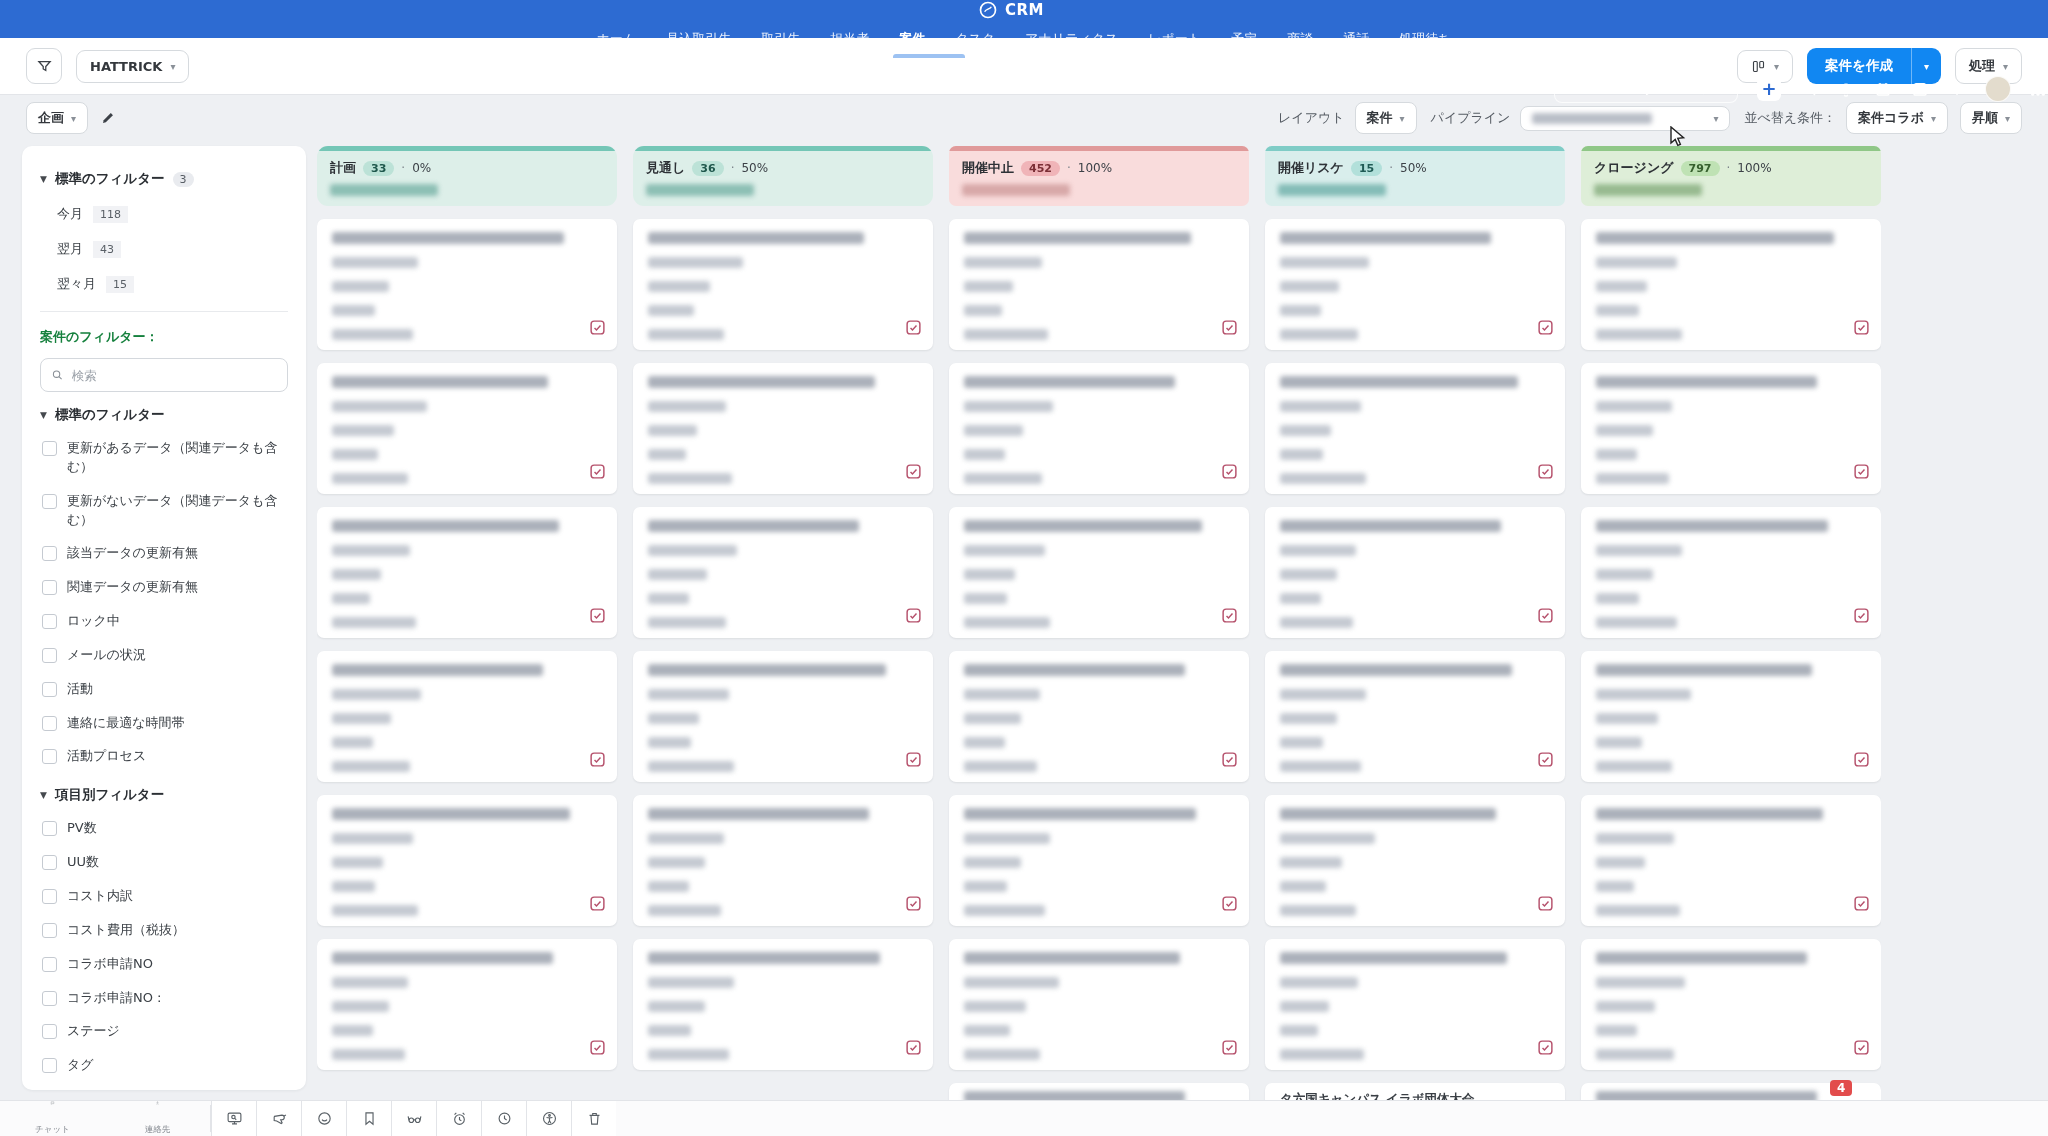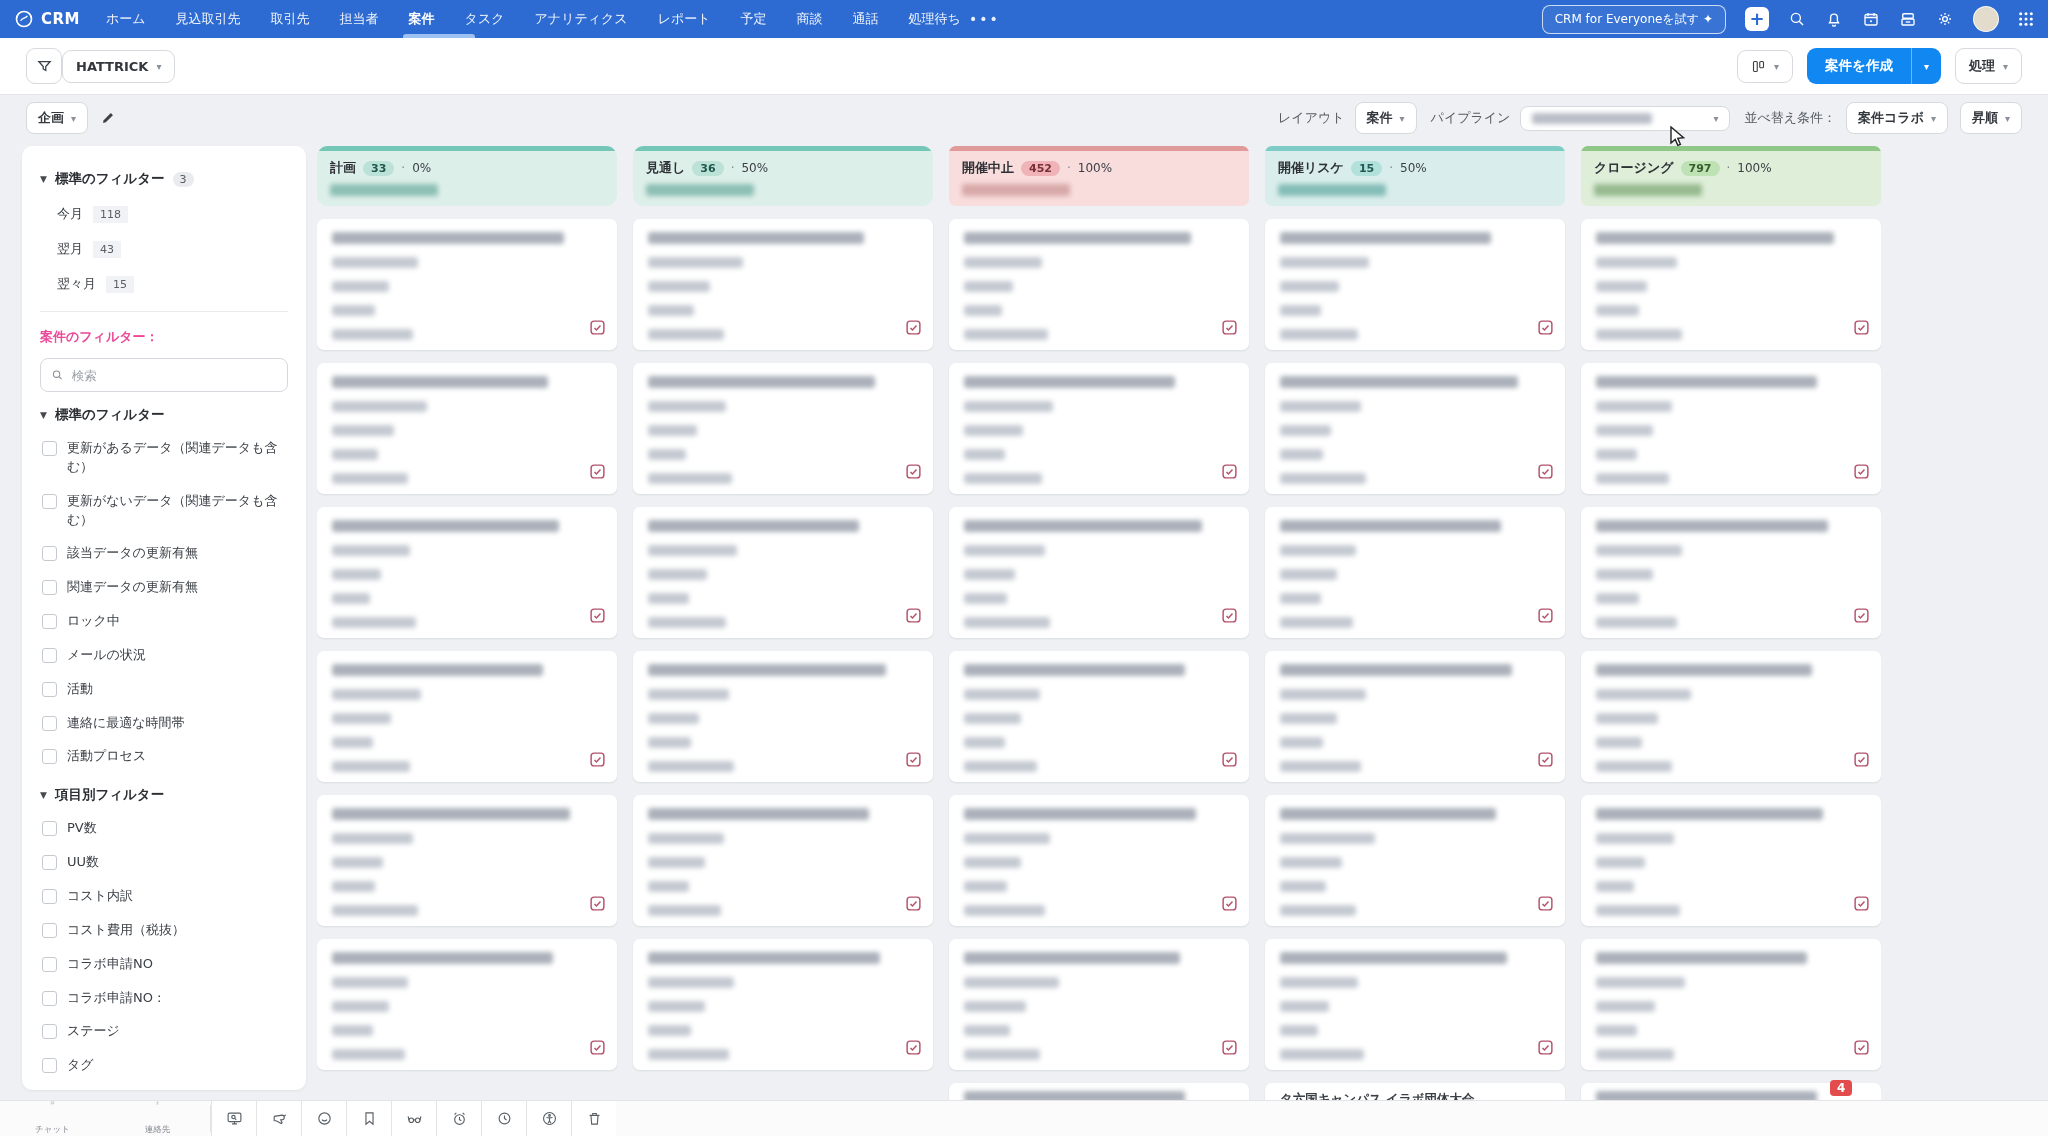--- a/index.html
+++ b/index.html
@@ -1,38 +1,38 @@
 <!DOCTYPE html>
 <html><head>
 <meta charset="utf-8">
 <style>
   * { box-sizing: border-box; margin: 0; padding: 0; }
   html,body { width:2048px; height:1136px; overflow:hidden; }
   body { font-family:"DejaVu Sans","Liberation Sans",sans-serif; background:#eef0f3; position:relative; }
 
   
-  .topnav { height:38px; background:#2d6bd2; display:flex; align-items:center; padding:0 14px; color:#fff; position:relative; }
+  .topnav { height:38px; background:#2d6bd2; display:flex; align-items:center; padding:0 2px; color:#fff; position:relative;flex-direction:column; }
   .brand { display:flex; align-items:center; gap:7px; margin-right:26px; }
   .brand-logo { width:20px; height:20px; }
   .brand-name { font-size:15px; font-weight:bold; letter-spacing:.5px; }
   .nav-items { display:flex; align-items:center; gap:30px; font-size:13px; }
   .nav-item { color:rgba(255,255,255,.92); cursor:pointer; white-space:nowrap; position:relative; padding:10px 0; }
   .nav-item.active { font-weight:bold; color:#fff; }
   .nav-item.active::after { content:""; position:absolute; left:-6px; right:-40px; bottom:0; height:4px; background:#9dc2f2; border-radius:3px 3px 0 0; }
   .nav-more { font-size:14px; letter-spacing:2px; color:rgba(255,255,255,.9); margin-left:8px; cursor:pointer; }
   .topnav-right { margin-left:auto; display:flex; align-items:center; gap:19px; }
   .trial-btn { border:1px solid rgba(255,255,255,.75); border-radius:8px; padding:5px 12px; font-size:12px; color:#fff; white-space:nowrap; cursor:pointer; background:rgba(255,255,255,.06); }
   .trial-btn .spark { margin-left:4px; }
   .plus-tile { width:24px; height:24px; background:#fff; border-radius:6px; display:flex; align-items:center; justify-content:center; color:#2d6bd2; font-size:18px; font-weight:bold; line-height:1; cursor:pointer; }
   .tn-icon { width:18px; height:18px; display:block; cursor:pointer; }
   .avatar { width:26px; height:26px; border-radius:50%; background:#e3dccd; border:1.5px solid rgba(255,255,255,.85); cursor:pointer; }
   .grid-icon { width:16px; height:16px; cursor:pointer; }
 
   
-  .toolbar { height:57px; background:#fff; border-bottom:1px solid #e3e5e9; display:flex; align-items:center; padding:0 26px; gap:0; }
+  .toolbar { height:57px; background:#fff; border-bottom:1px solid #e3e5e9; display:flex; align-items:center; padding:0 26px; gap:14px; }
   .icon-btn { width:36px; height:36px; border:1px solid #d6dade; border-radius:9px; display:flex; align-items:center; justify-content:center; background:#fff; cursor:pointer; }
   .dd-btn { border:1px solid #d6dade; border-radius:9px; background:#fff; padding:8px 13px; font-size:13px; font-weight:bold; color:#34383d; display:flex; align-items:center; gap:8px; cursor:pointer; }
   .caret { color:#8a9098; font-size:10px; }
   .toolbar-right { margin-left:auto; display:flex; align-items:center; gap:14px; }
   .create-btn { display:flex; align-items:stretch; background:#1187f2; border-radius:9px; overflow:hidden; color:#fff; cursor:pointer; }
   .create-main { padding:9px 18px; font-size:13.5px; font-weight:bold; }
   .create-caret { padding:9px 12px; border-left:1px solid rgba(255,255,255,.4); display:flex; align-items:center; }
   .create-caret .caret { color:#fff; }
 
   
@@ -44,21 +44,21 @@
   .blur-chip { height:11px; border-radius:3px; background:#b9bec7; filter:blur(2.5px); }
 
   
   .sidebar { position:absolute; left:22px; top:146px; width:284px; height:944px; background:#fff; border-radius:10px; box-shadow:0 1px 3px rgba(25,30,40,.06); padding:18px 18px 10px 18px; overflow:hidden; }
   .sec-head { display:flex; align-items:center; gap:8px; font-size:13.5px; font-weight:bold; color:#2b2f34; margin:6px 0 4px; cursor:pointer; }
   .sec-caret { font-size:9px; color:#45494e; }
   .count-badge { background:#e9ebef; border-radius:9px; padding:1px 7px; font-size:11px; font-weight:normal; color:#565c63; }
   .saved-item { display:flex; align-items:center; gap:10px; font-size:13px; color:#3b4046; margin:17px 0 0 17px; cursor:pointer; }
   .pill-count { background:#f1f2f5; border-radius:0; padding:2px 7px; font-size:11px; color:#5a6067; }
   .sb-divider { height:1px; background:#e8eaed; margin:18px 0 16px; }
-  .sb-label { font-size:13px; font-weight:bold; color:#ec4899; margin-bottom:12px; }
+  .sb-label { font-size:13px; font-weight:bold; color:#15803d; margin-bottom:12px; }
   .search-box { display:flex; align-items:center; gap:8px; border:1px solid #d4d8dd; border-radius:8px; height:34px; padding:0 10px; margin-bottom:14px; background:#fff; }
   .search-box input { border:none; outline:none; font-size:12.5px; color:#333; width:100%; font-family:inherit; background:transparent; }
   .search-box input::placeholder { color:#9aa0a8; }
   .chk-row { display:flex; align-items:flex-start; gap:10px; margin:15px 0 0 2px; font-size:13px; color:#3b4046; line-height:1.45; cursor:pointer; }
   .chk { width:15px; height:15px; border:1.5px solid #c5cad1; border-radius:3px; background:#fff; flex-shrink:0; margin-top:2px; }
   .chk-label { padding-right:4px; }
 
   
   .board { position:absolute; left:317px; top:146px; width:1564px; height:954px; display:flex; gap:16px; overflow:hidden; }
   .kanban-column { width:300px; flex:0 0 300px; }

